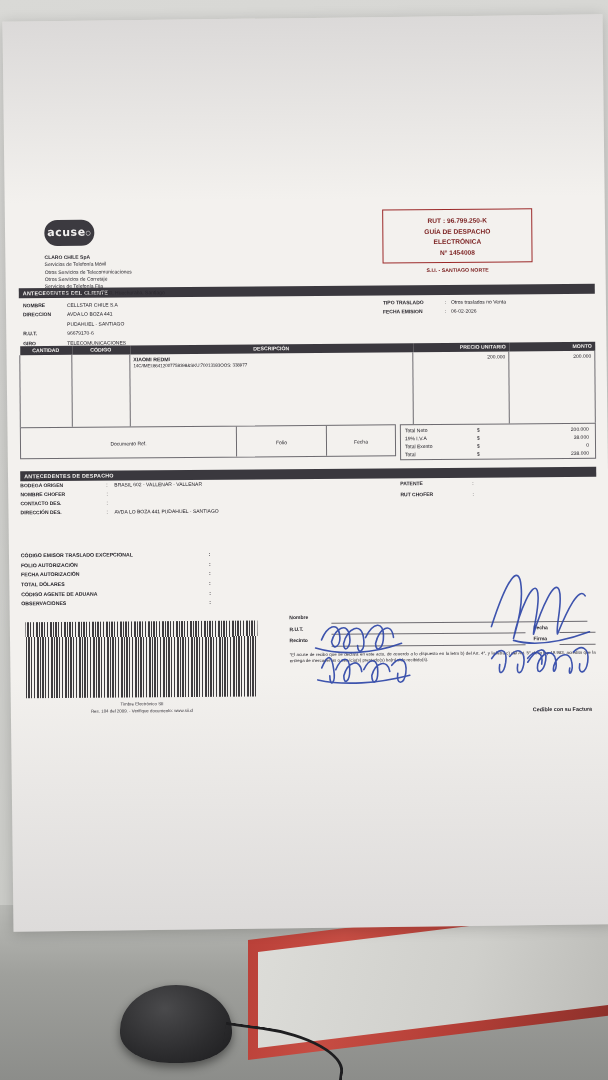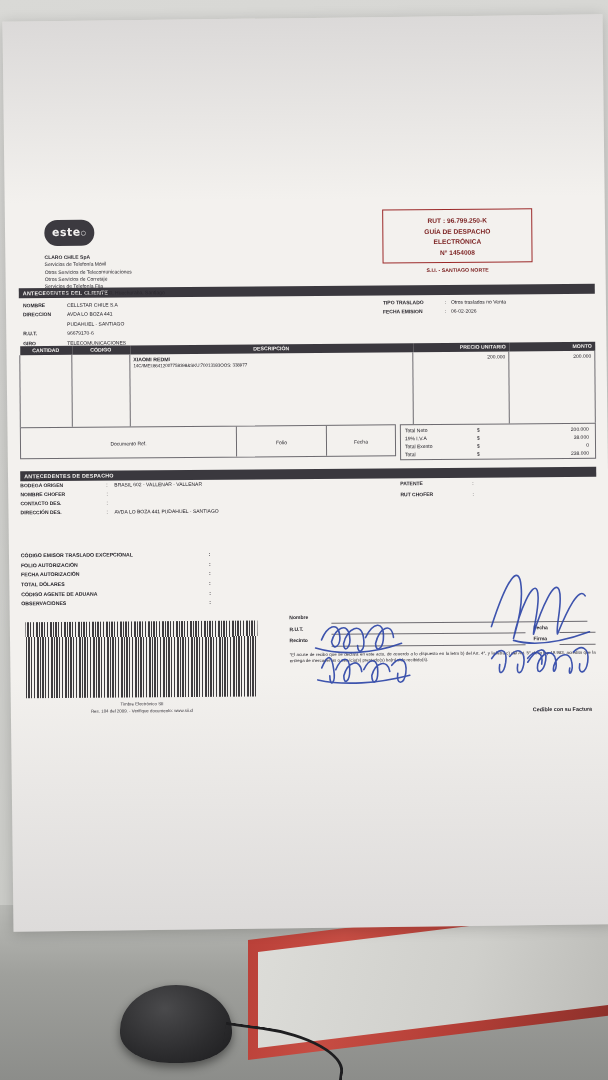--- a/index.html
+++ b/index.html
@@ -301,21 +301,21 @@
   <div class="mouse"></div>
   <div class="mouse-cable"></div>
 
   <div class="paper">
     <div class="paper-shade"></div>
 
     <div class="doc">
 
       <div class="hdr">
         <div class="logo">
-          <span>este</span>
+          <span>acuse</span>
             <sup>○</sup>
         </div>
         <div class="company">
           <div class="nm">CLARO CHILE SpA</div>
           <div>Servicios de Telefonía Móvil</div>
           <div>Otros Servicios de Telecomunicaciones</div>
           <div>Otros Servicios de Corretaje</div>
           <div>Servicios de Telefonía Fija</div>
           <div>Casa Matriz Av . El Salto 5450, Huechuraba, Santiago</div>
         </div>

